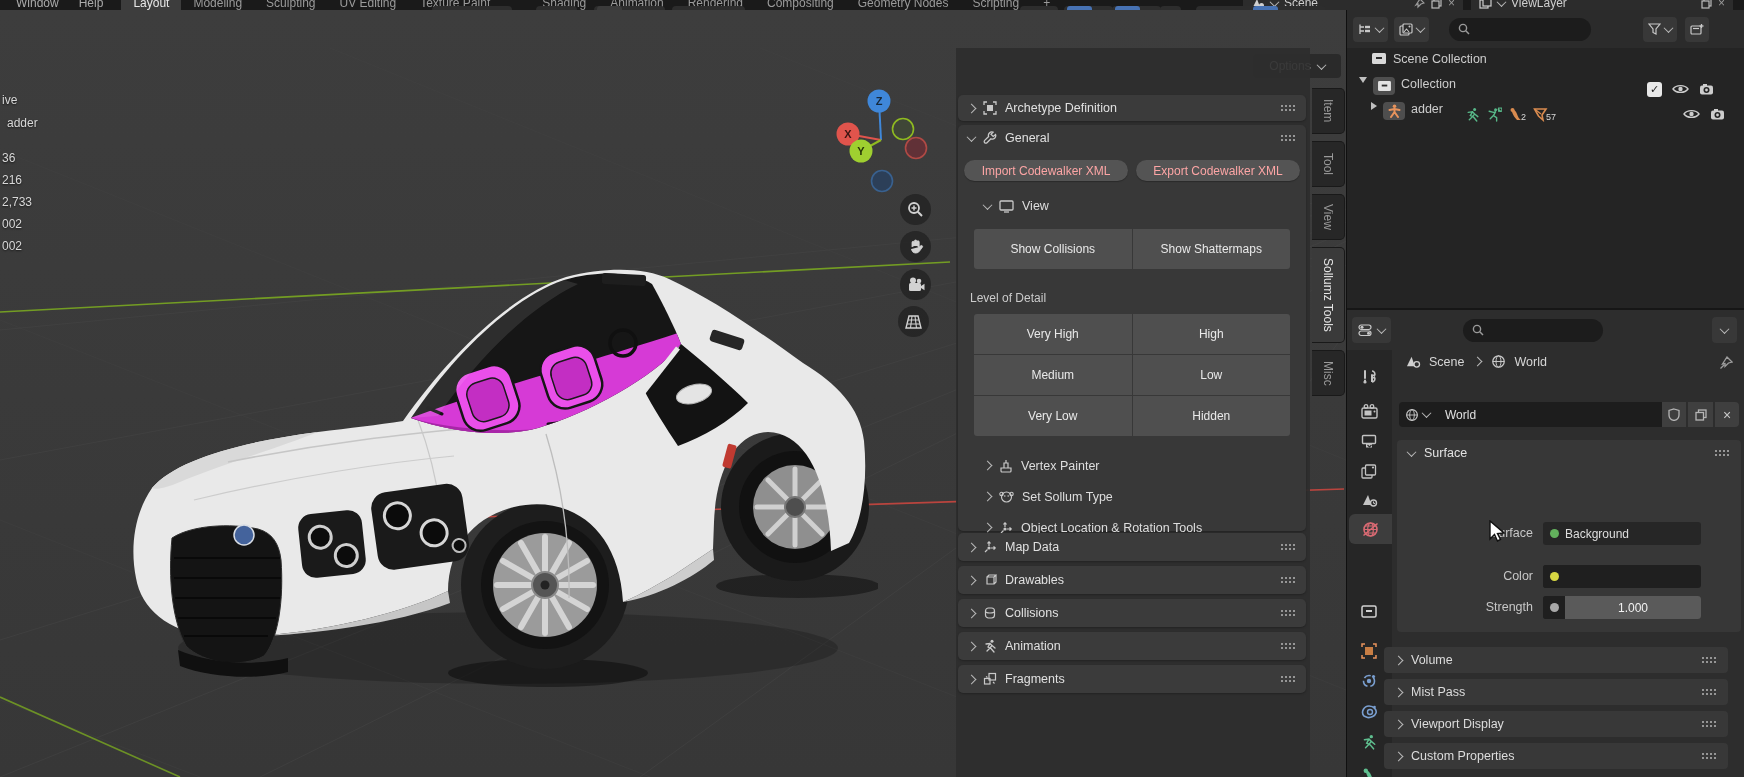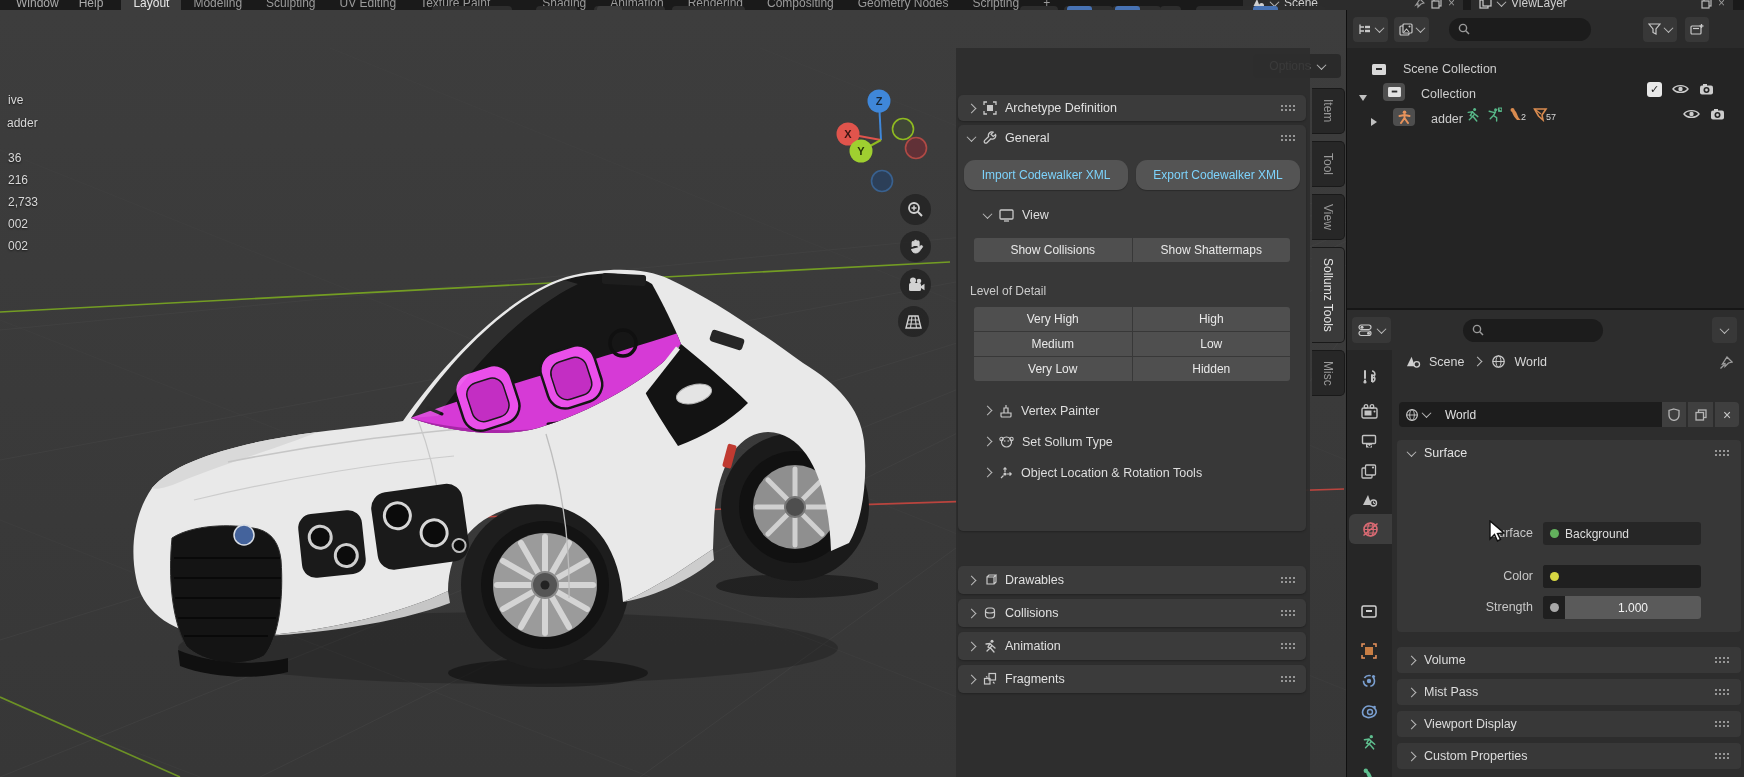--- a/index.html
+++ b/index.html
@@ -21,57 +21,57 @@
   .tb-widget{background:#2c2c2c;border-radius:4px;height:22px;display:flex;align-items:center;gap:6px;padding:0 8px;color:#cfcfcf;white-space:nowrap}
   
   #vheader{left:0;top:10px;width:1346px;height:38px;background:#232323;border-bottom:1px solid #151515;display:flex;align-items:center}
   .hmenu{color:#d6d6d6;font-size:12.5px;padding:0 11px}
   .hw{background:#2d2d2d;border-radius:4px;height:25px;display:inline-flex;align-items:center;gap:5px;padding:0 7px;color:#d6d6d6;white-space:nowrap}
   .hcell{width:25px;height:25px;display:flex;align-items:center;justify-content:center;border-radius:3px}
   .hcell.on{background:#4772b3}
   .hcell.semi{background:#3b3b3b}
   
   #viewport{left:0;top:10px;width:1346px;height:767px;background:linear-gradient(#3d3d3d,#373737);overflow:hidden}
-  .stats{position:absolute;left:8px;color:#d8d8d8;font-size:12px;text-shadow:0 1px 2px rgba(0,0,0,.6);white-space:nowrap}
+  .stats{position:absolute;left:2px;color:#d8d8d8;font-size:12px;text-shadow:0 1px 2px rgba(0,0,0,.6);white-space:nowrap}
   .navbtn{position:absolute;width:31px;height:31px;border-radius:50%;background:rgba(33,33,33,.78);display:flex;align-items:center;justify-content:center}
   #optionsbtn{position:absolute;left:1253px;top:44px;width:88px;height:24px;background:rgba(41,41,41,.95);border-radius:4px;display:flex;align-items:center;justify-content:center;gap:7px;color:#d8d8d8}
   
   #nregion{position:absolute;left:956px;top:38px;width:354px;height:729px;background:rgba(45,45,45,.93)}
   .ncard{position:absolute;left:2px;width:348px;background:#3b3b3b;border-radius:5px;box-shadow:0 1px 2px rgba(0,0,0,.25)}
   .nhead{height:26px;display:flex;align-items:center;gap:8px;padding:0 10px;color:#e0e0e0;font-size:12.5px}
   .nhead .grips{margin-left:auto}
-  .nbtn{background:#545454;border-radius:11px;height:30px;display:flex;align-items:center;justify-content:center;color:#7dd3fc;font-size:12px;white-space:nowrap;box-shadow:0 1px 1px rgba(0,0,0,.25)}
+  .nbtn{background:#545454;border-radius:11px;height:21px;display:flex;align-items:center;justify-content:center;color:#fca5a5;font-size:12px;white-space:nowrap;box-shadow:0 1px 1px rgba(0,0,0,.25)}
   .seg{display:grid;grid-template-columns:1fr 1fr;gap:1px}
-  .seg .cell{background:#4f4f4f;height:24px;display:flex;align-items:center;justify-content:center;color:#e9e9e9;font-size:12px}
+  .seg .cell{background:#4f4f4f;height:40px;display:flex;align-items:center;justify-content:center;color:#e9e9e9;font-size:12px}
   .subhead{display:flex;align-items:center;gap:8px;padding:0 10px;height:26px;color:#dedede;font-size:12.5px}
   
   .vtab{position:absolute;left:1312px;width:33px;writing-mode:vertical-rl;display:flex;align-items:center;justify-content:center;background:#272727;color:#9a9a9a;border:1px solid #191919;border-left:none;border-radius:0 5px 5px 0;font-size:12px;white-space:nowrap}
   .vtab.active{background:#3a3a3a;color:#e6e6e6}
   
   #rightcol{left:1346px;top:10px;width:398px;height:767px;background:#242424;border-left:1px solid #101010}
   #outliner-header{position:absolute;left:0;top:0;width:398px;height:38px;background:#2b2b2b;display:flex;align-items:center}
   .ol-widget{background:#383838;border-radius:4px;height:25px;display:inline-flex;align-items:center;gap:4px;padding:0 5px}
   .searchpill{background:#1c1c1c;border-radius:12px;height:23px;display:flex;align-items:center;gap:6px;padding:0 9px;color:#888}
-  .ol-row{position:absolute;height:24px;display:flex;align-items:flex-end;gap:16px;color:#cdcdcd;font-size:12.5px}
+  .ol-row{position:absolute;height:24px;display:flex;align-items:flex-start;gap:6px;color:#cdcdcd;font-size:12.5px}
   .disc-d{width:0;height:0;border-left:4.5px solid transparent;border-right:4.5px solid transparent;border-top:6px solid #c0c0c0}
   .disc-r{width:0;height:0;border-top:4.5px solid transparent;border-bottom:4.5px solid transparent;border-left:6px solid #c0c0c0}
   .iconbg{width:22px;height:18px;background:#4e4e4e;border-radius:4px;display:flex;align-items:center;justify-content:center}
   .cnt{font-size:9px;color:#d8d8d8;align-self:flex-end;margin-left:-2px}
   
   #props{position:absolute;left:0;top:298px;width:398px;height:469px;background:#2d2d2d;border-top:2px solid #161616}
   #propicons{position:absolute;left:0;top:40px;width:45px;height:429px;background:#262626}
   .picon{position:absolute;left:7px;width:30px;height:26px;display:flex;align-items:center;justify-content:center}
   .picon.active{left:2px;width:43px;background:#3d3d3d;border-radius:6px 0 0 6px;height:30px}
   .pw{background:#383838;border-radius:4px;height:26px;display:inline-flex;align-items:center;gap:5px;padding:0 6px}
   .pcard{position:absolute;background:#373737;border-radius:4px}
   .prow-label{position:absolute;color:#c7c7c7;font-size:12.5px;text-align:right;width:120px}
   .valw{position:absolute;background:#262626;border-radius:3px;height:23px;display:flex;align-items:center;overflow:hidden}
   .sock{width:22px;display:flex;align-items:center;justify-content:center;align-self:stretch;background:#1f1f1f}
   .dot{width:9px;height:9px;border-radius:50%}
-  .collapsed{position:absolute;left:50px;width:344px;height:26px;background:#383838;border-radius:4px;display:flex;align-items:center;gap:9px;padding:0 11px;color:#dcdcdc;font-size:12.5px}
+  .collapsed{position:absolute;left:37px;width:344px;height:26px;background:#383838;border-radius:4px;display:flex;align-items:center;gap:9px;padding:0 11px;color:#dcdcdc;font-size:12.5px}
   .collapsed .grips{margin-left:auto}
   .usenodes{position:absolute;background:#4772b3;border-radius:4px;height:24px;display:flex;align-items:center;justify-content:center;color:#fff;font-size:12.5px}
   svg{display:block}
 </style>
 </head>
 <body>
 
 <div id="root">
 
   <div id="topbar" class="abs">
@@ -534,20 +534,31 @@
         <div class="subhead" style="margin:0 0 0 16px;height:31px">
           <span class="chevr"></span>
           <svg width="14" height="14" viewBox="0 0 14 14">
               <circle cx="6" cy="8" r="1.6" fill="#c9c9c9"></circle>
               <path d="M6 6 V1.5 M6 1.5 l-1.5 2 M6 1.5 l1.5 2 M8 8 H12.5 M12.5 8 l-2 -1.5 M12.5 8 l-2 1.5 M4.5 9.5 L2 12" stroke="#c9c9c9" stroke-width="1.2" fill="none"></path>
             </svg>
           <span>Object Location &amp; Rotation Tools</span>
         </div>
       </div>
 
+      <div class="ncard" style="top:485px;height:28px">
+        <div class="nhead" style="height:28px">
+          <span class="chevr"></span>
+          <svg width="14" height="14" viewBox="0 0 14 14">
+              <circle cx="6" cy="8" r="1.6" fill="#c9c9c9"></circle>
+              <path d="M6 6 V1.5 M6 1.5 l-1.5 2 M6 1.5 l1.5 2 M8 8 H12.5 M12.5 8 l-2 -1.5 M12.5 8 l-2 1.5 M4.5 9.5 L2 12" stroke="#c9c9c9" stroke-width="1.2" fill="none"></path>
+            </svg>
+          <span>Map Data</span>
+          <span class="grips"></span>
+        </div>
+      </div>
       <div class="ncard" style="top:518px;height:28px">
         <div class="nhead" style="height:28px">
           <span class="chevr"></span>
           <svg width="14" height="14" viewBox="0 0 14 14">
               <path d="M4 4 H11 V11 H4 Z M4 4 L6 2 H13 L11 4 M13 2 V9 L11 11" fill="none" stroke="#c9c9c9" stroke-width="1.2"></path>
             </svg>
           <span>Drawables</span>
           <span class="grips"></span>
         </div>
       </div>

